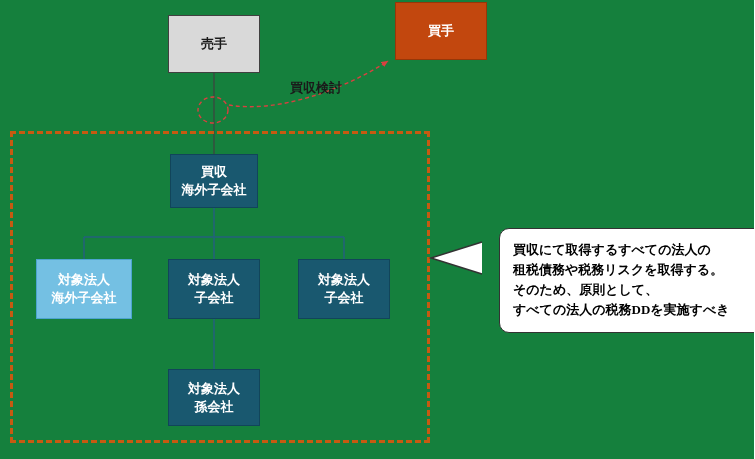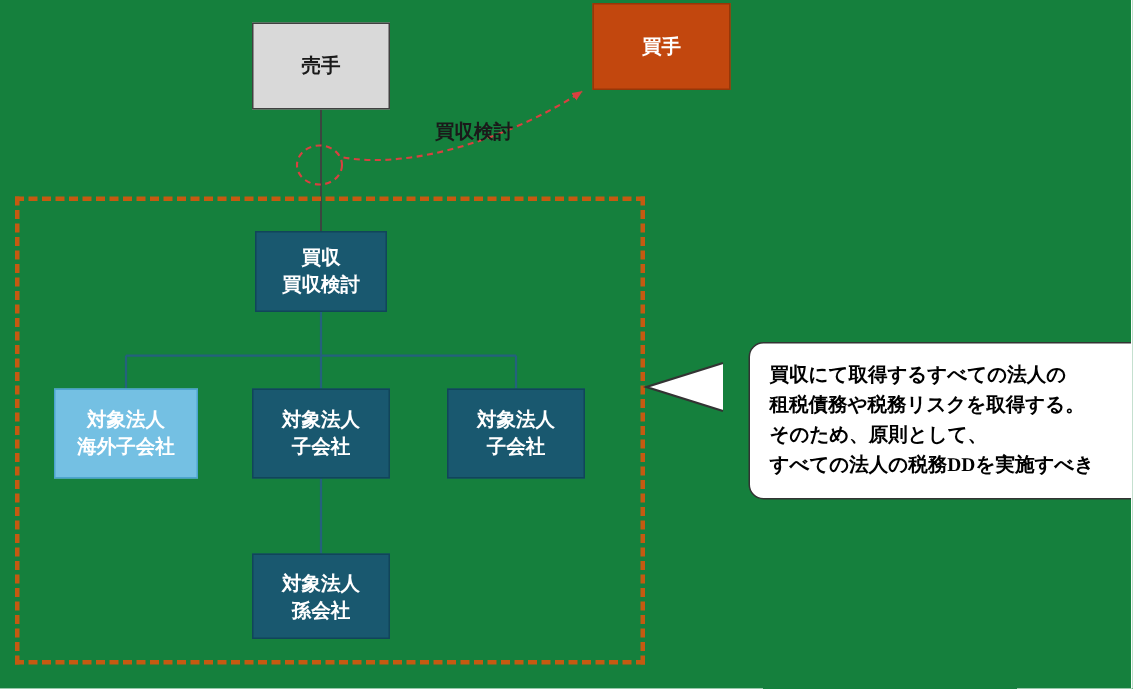--- a/index.html
+++ b/index.html
@@ -119,21 +119,21 @@
   </div>
 
   <div class="node buyer">
     <span>買手</span>
   </div>
 
   <div class="acq-label">買収検討</div>
 
   <div class="node target">
     <span>買収
-買収検討</span>
+海外子会社</span>
   </div>
 
   <div class="node overseas">
     <span>対象法人
 海外子会社</span>
   </div>
 
   <div class="node sub-left">
     <span>対象法人
 子会社</span>

